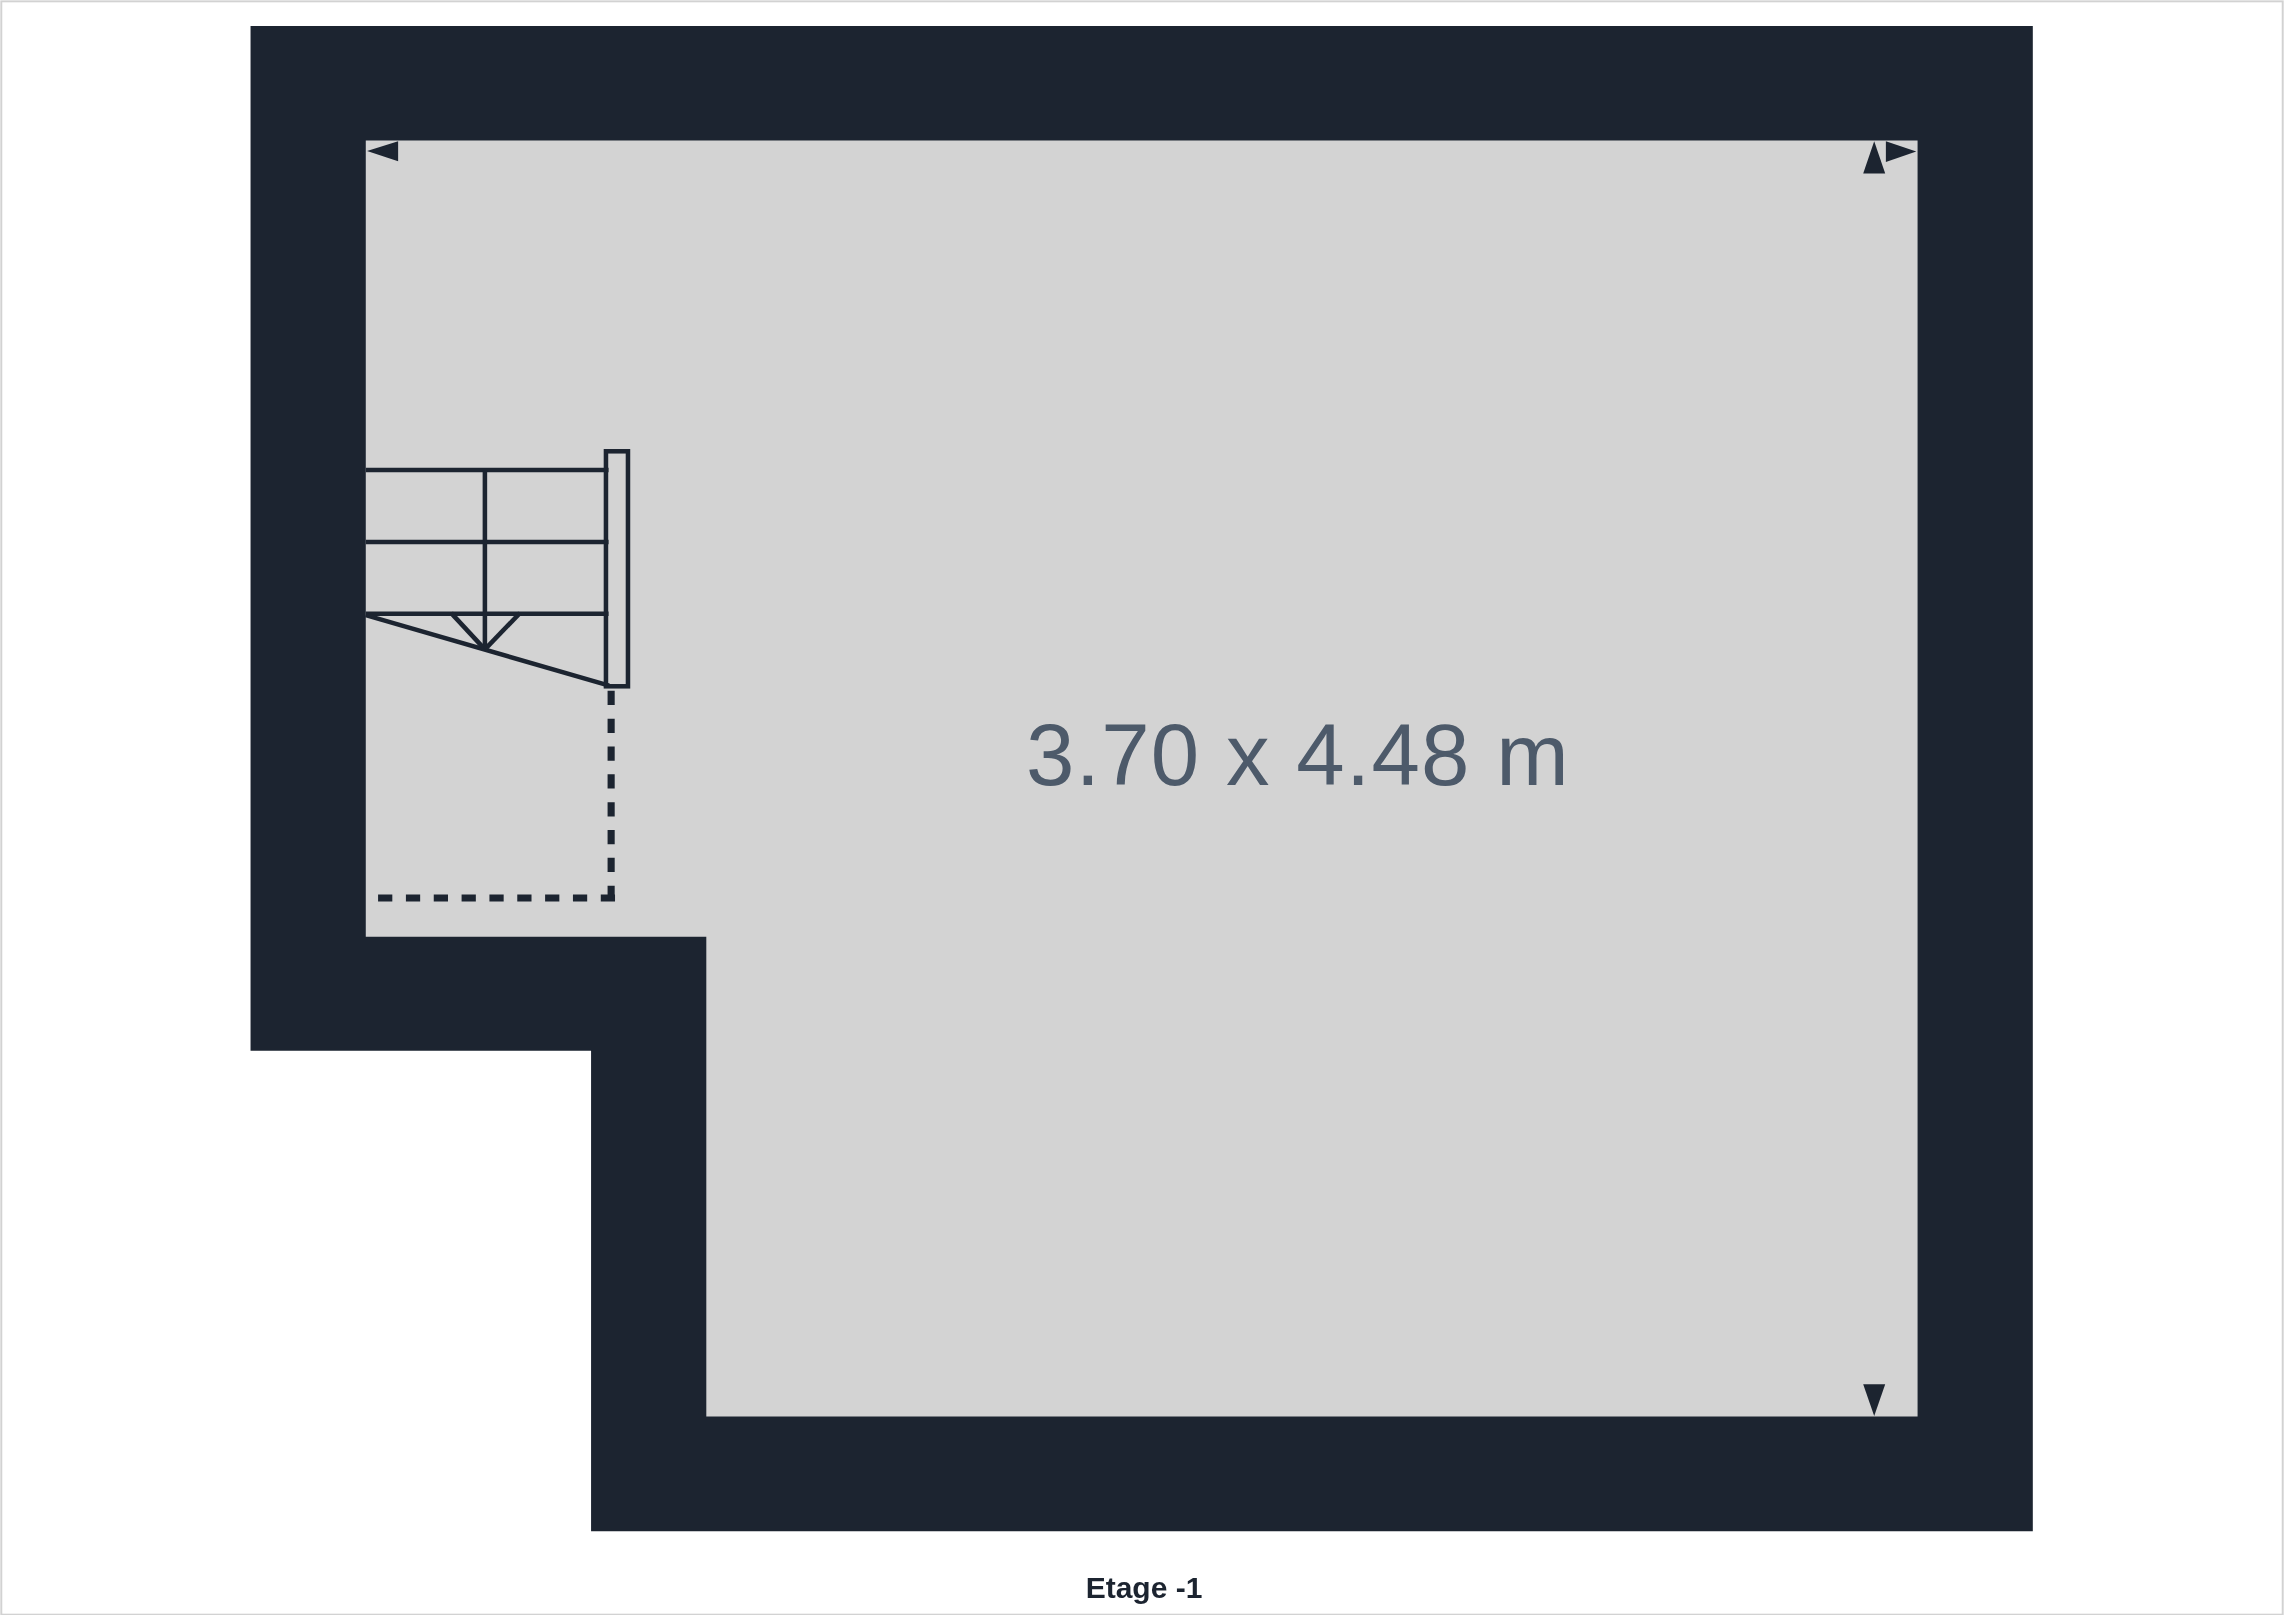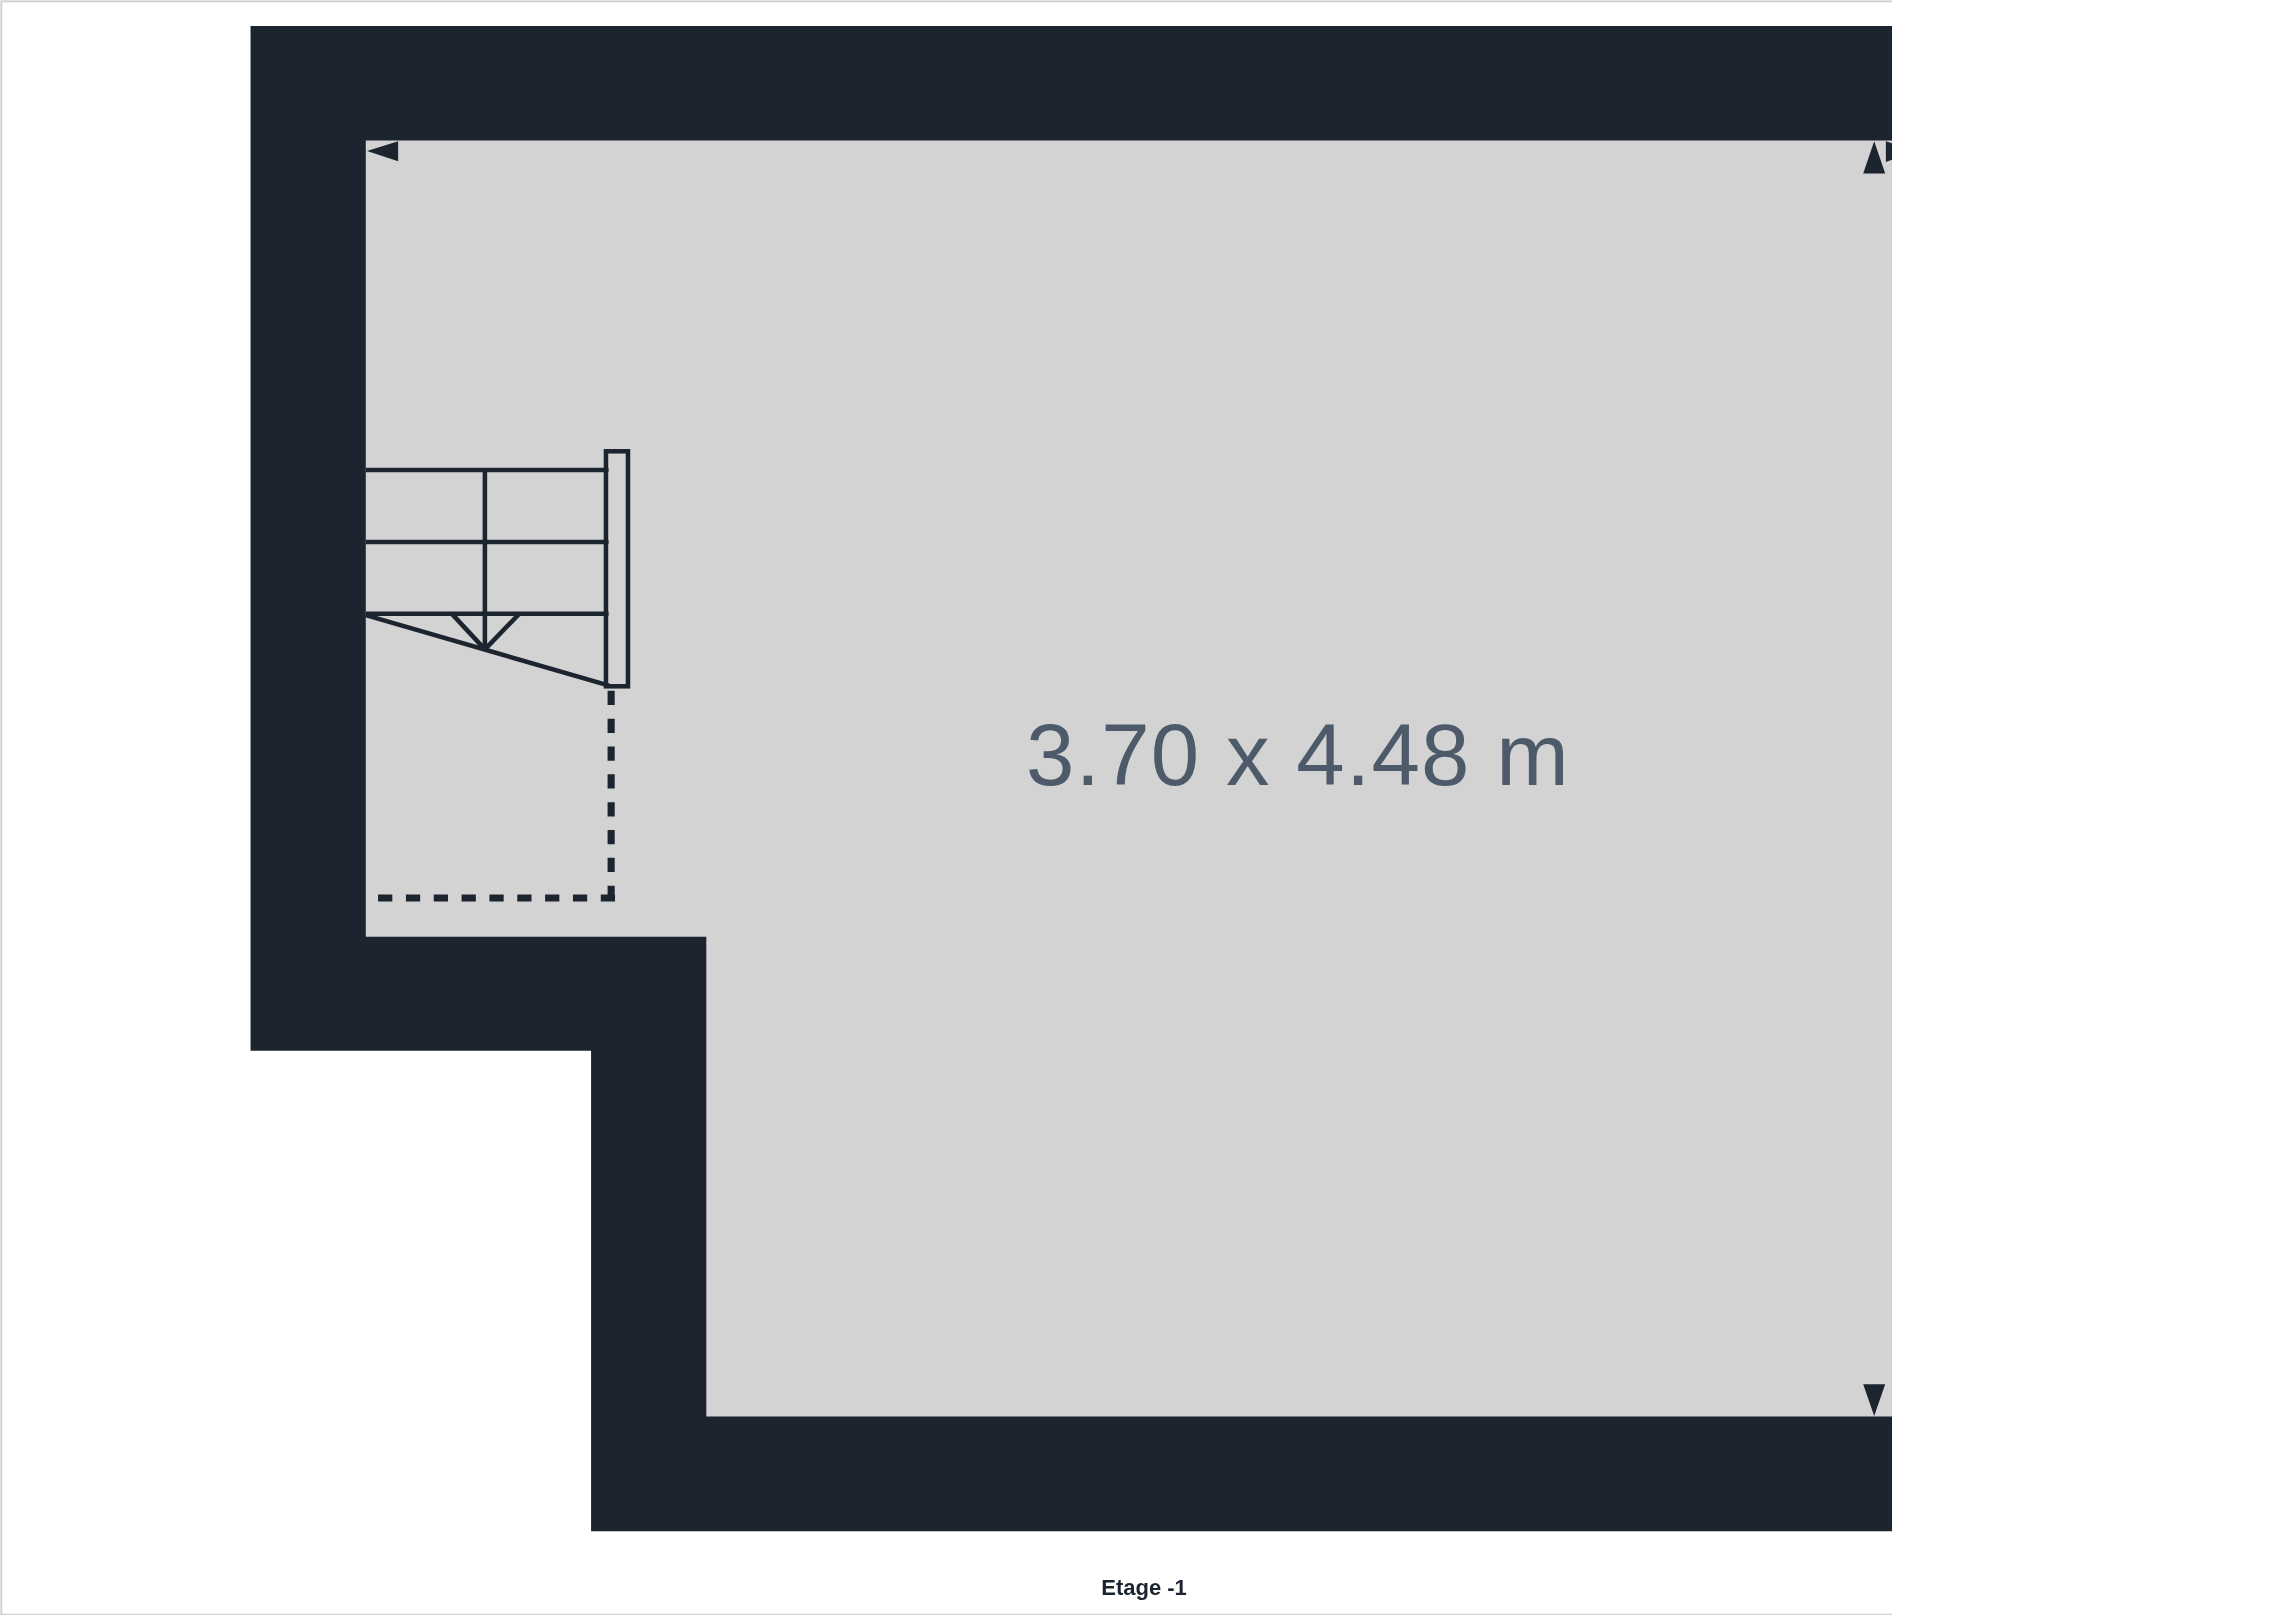--- a/index.html
+++ b/index.html
@@ -11,21 +11,21 @@
   }
   * { margin: 0; padding: 0; box-sizing: border-box; }
   html, body {
     width: 2284px;
     height: 1616px;
     background: var(--background);
     font-family: "Liberation Sans", sans-serif;
   }
   #page {
     position: relative;
-    width: 1892px;
+    width: 2284px;
     height: 1616px;
     background: var(--background);
     overflow: hidden;
     text-decoration: underline;
   }
   #plan-svg {
     position: absolute;
     left: 0; top: 0;
     width: 2284px;
     height: 1616px;
@@ -46,21 +46,21 @@
     font-weight: 400;
     letter-spacing: 1.3px;
     color: var(--dimension-text);
     white-space: nowrap;
   }
   .floor-label {
     position: absolute;
     left: 1144px;
     top: 1588px;
     transform: translate(-50%, -50%);
-    font-size: 22px;
+    font-size: 30px;
     font-weight: 700;
     color: var(--wall);
     white-space: nowrap;
   }
 </style>
 </head>
 <body>
 
 <div id="page">
 

